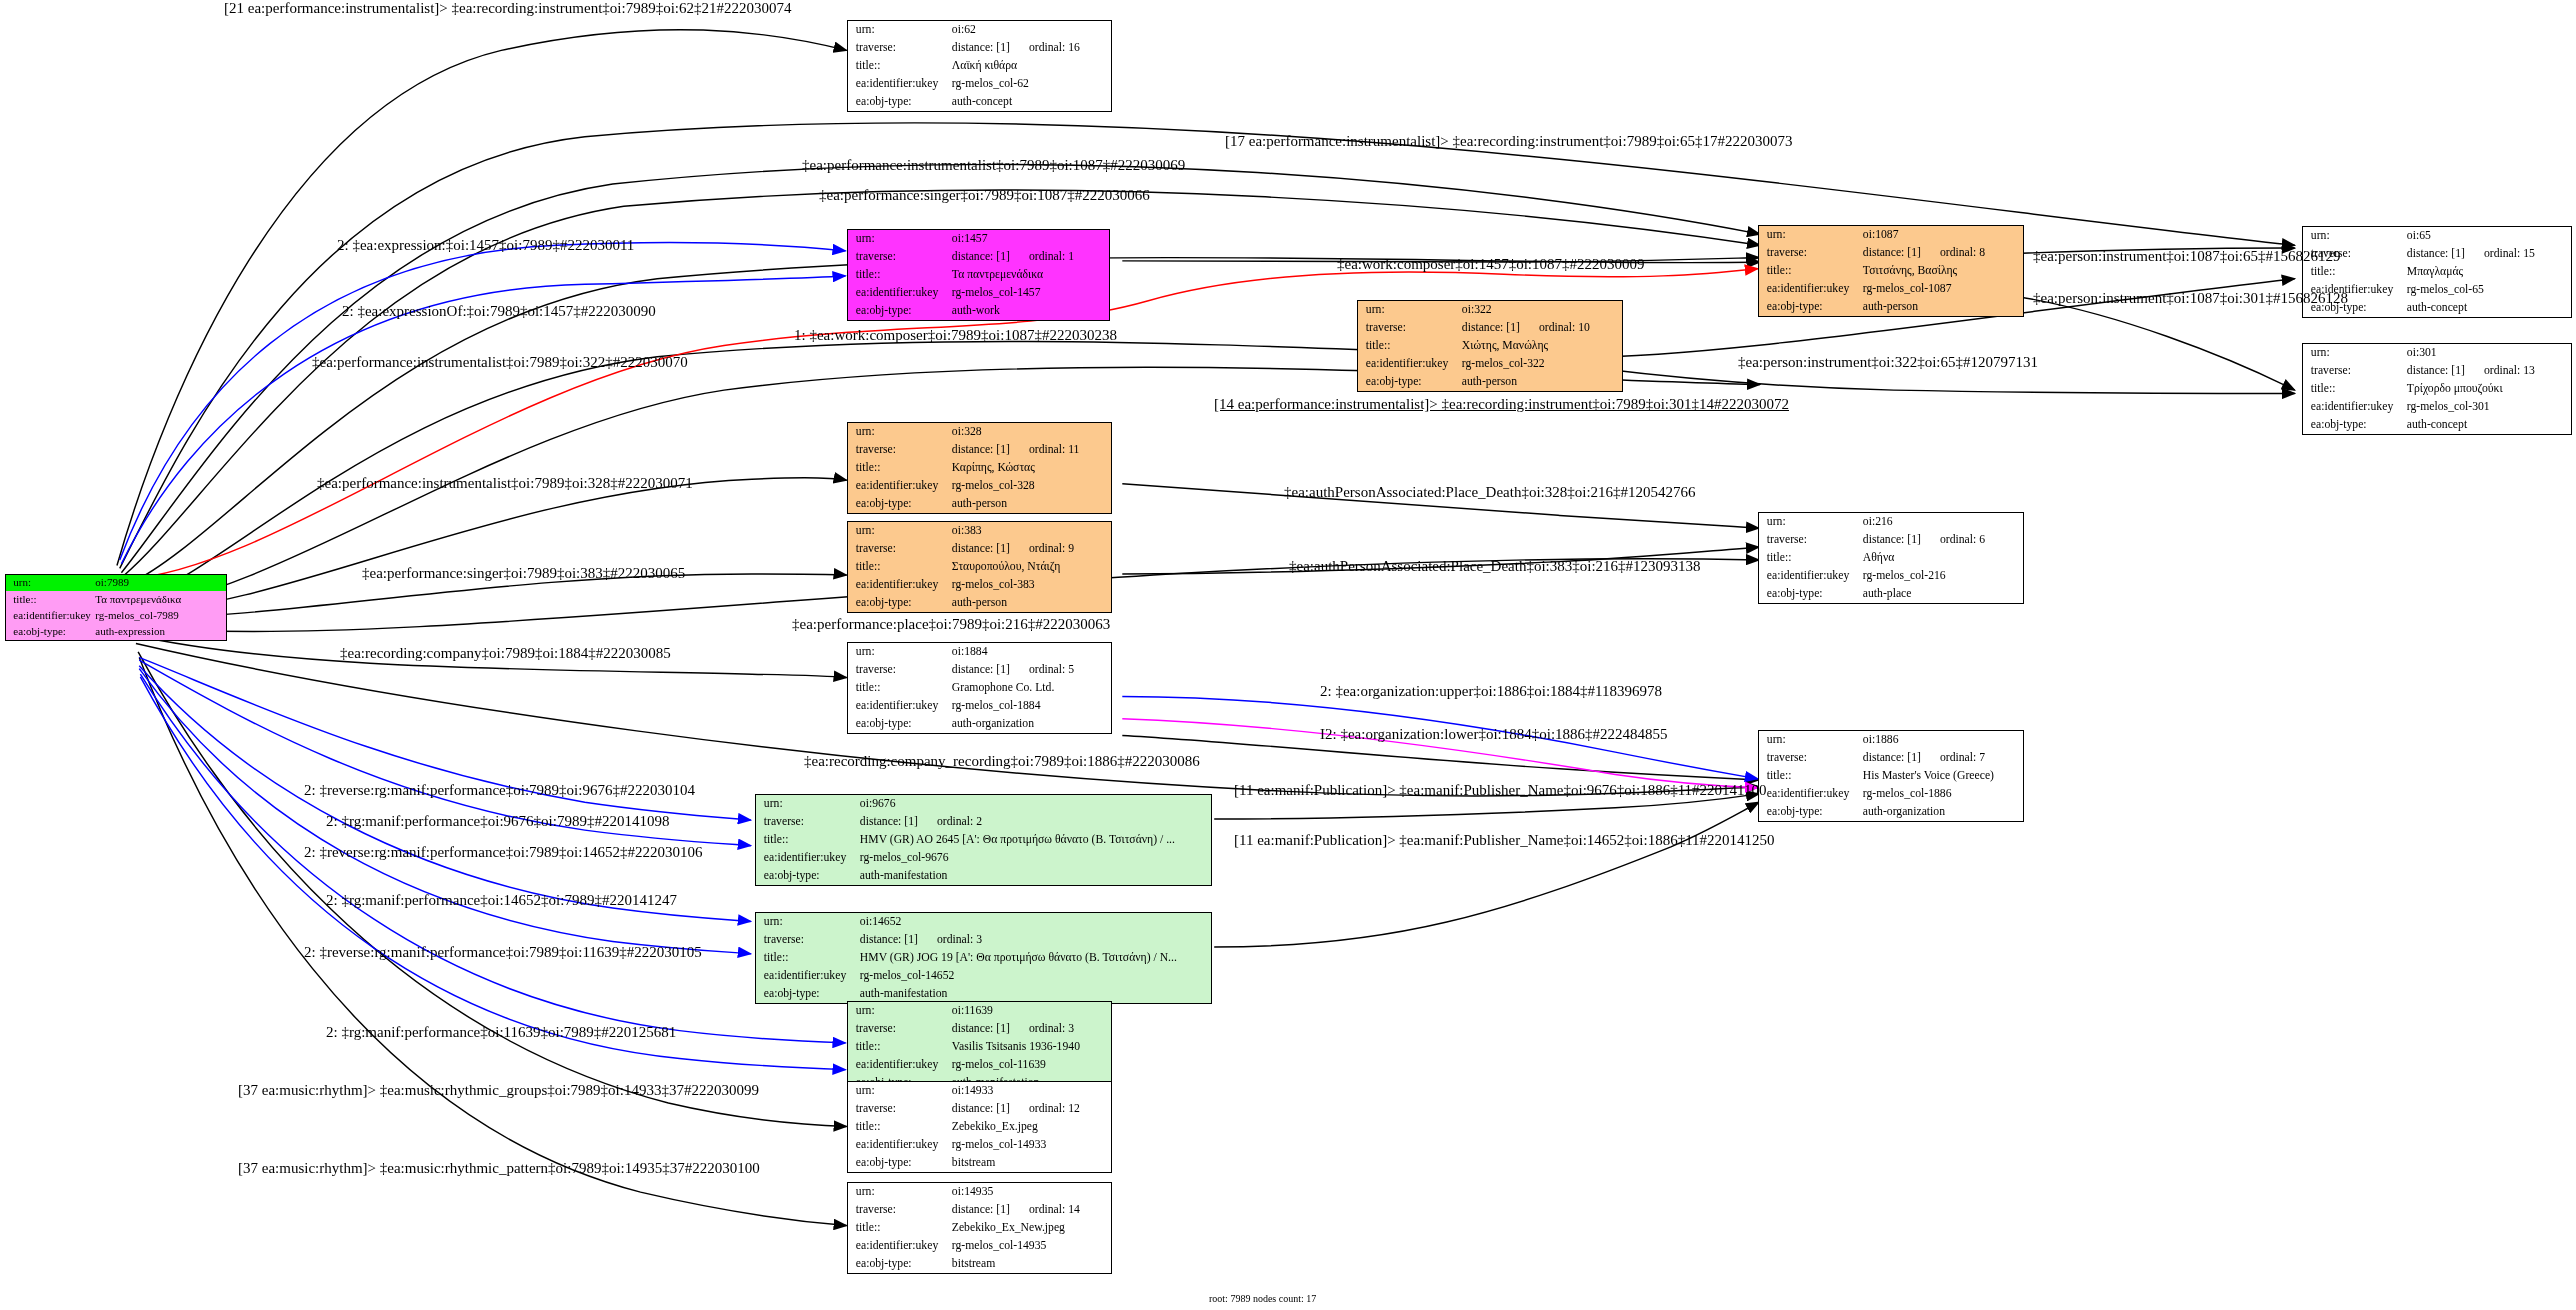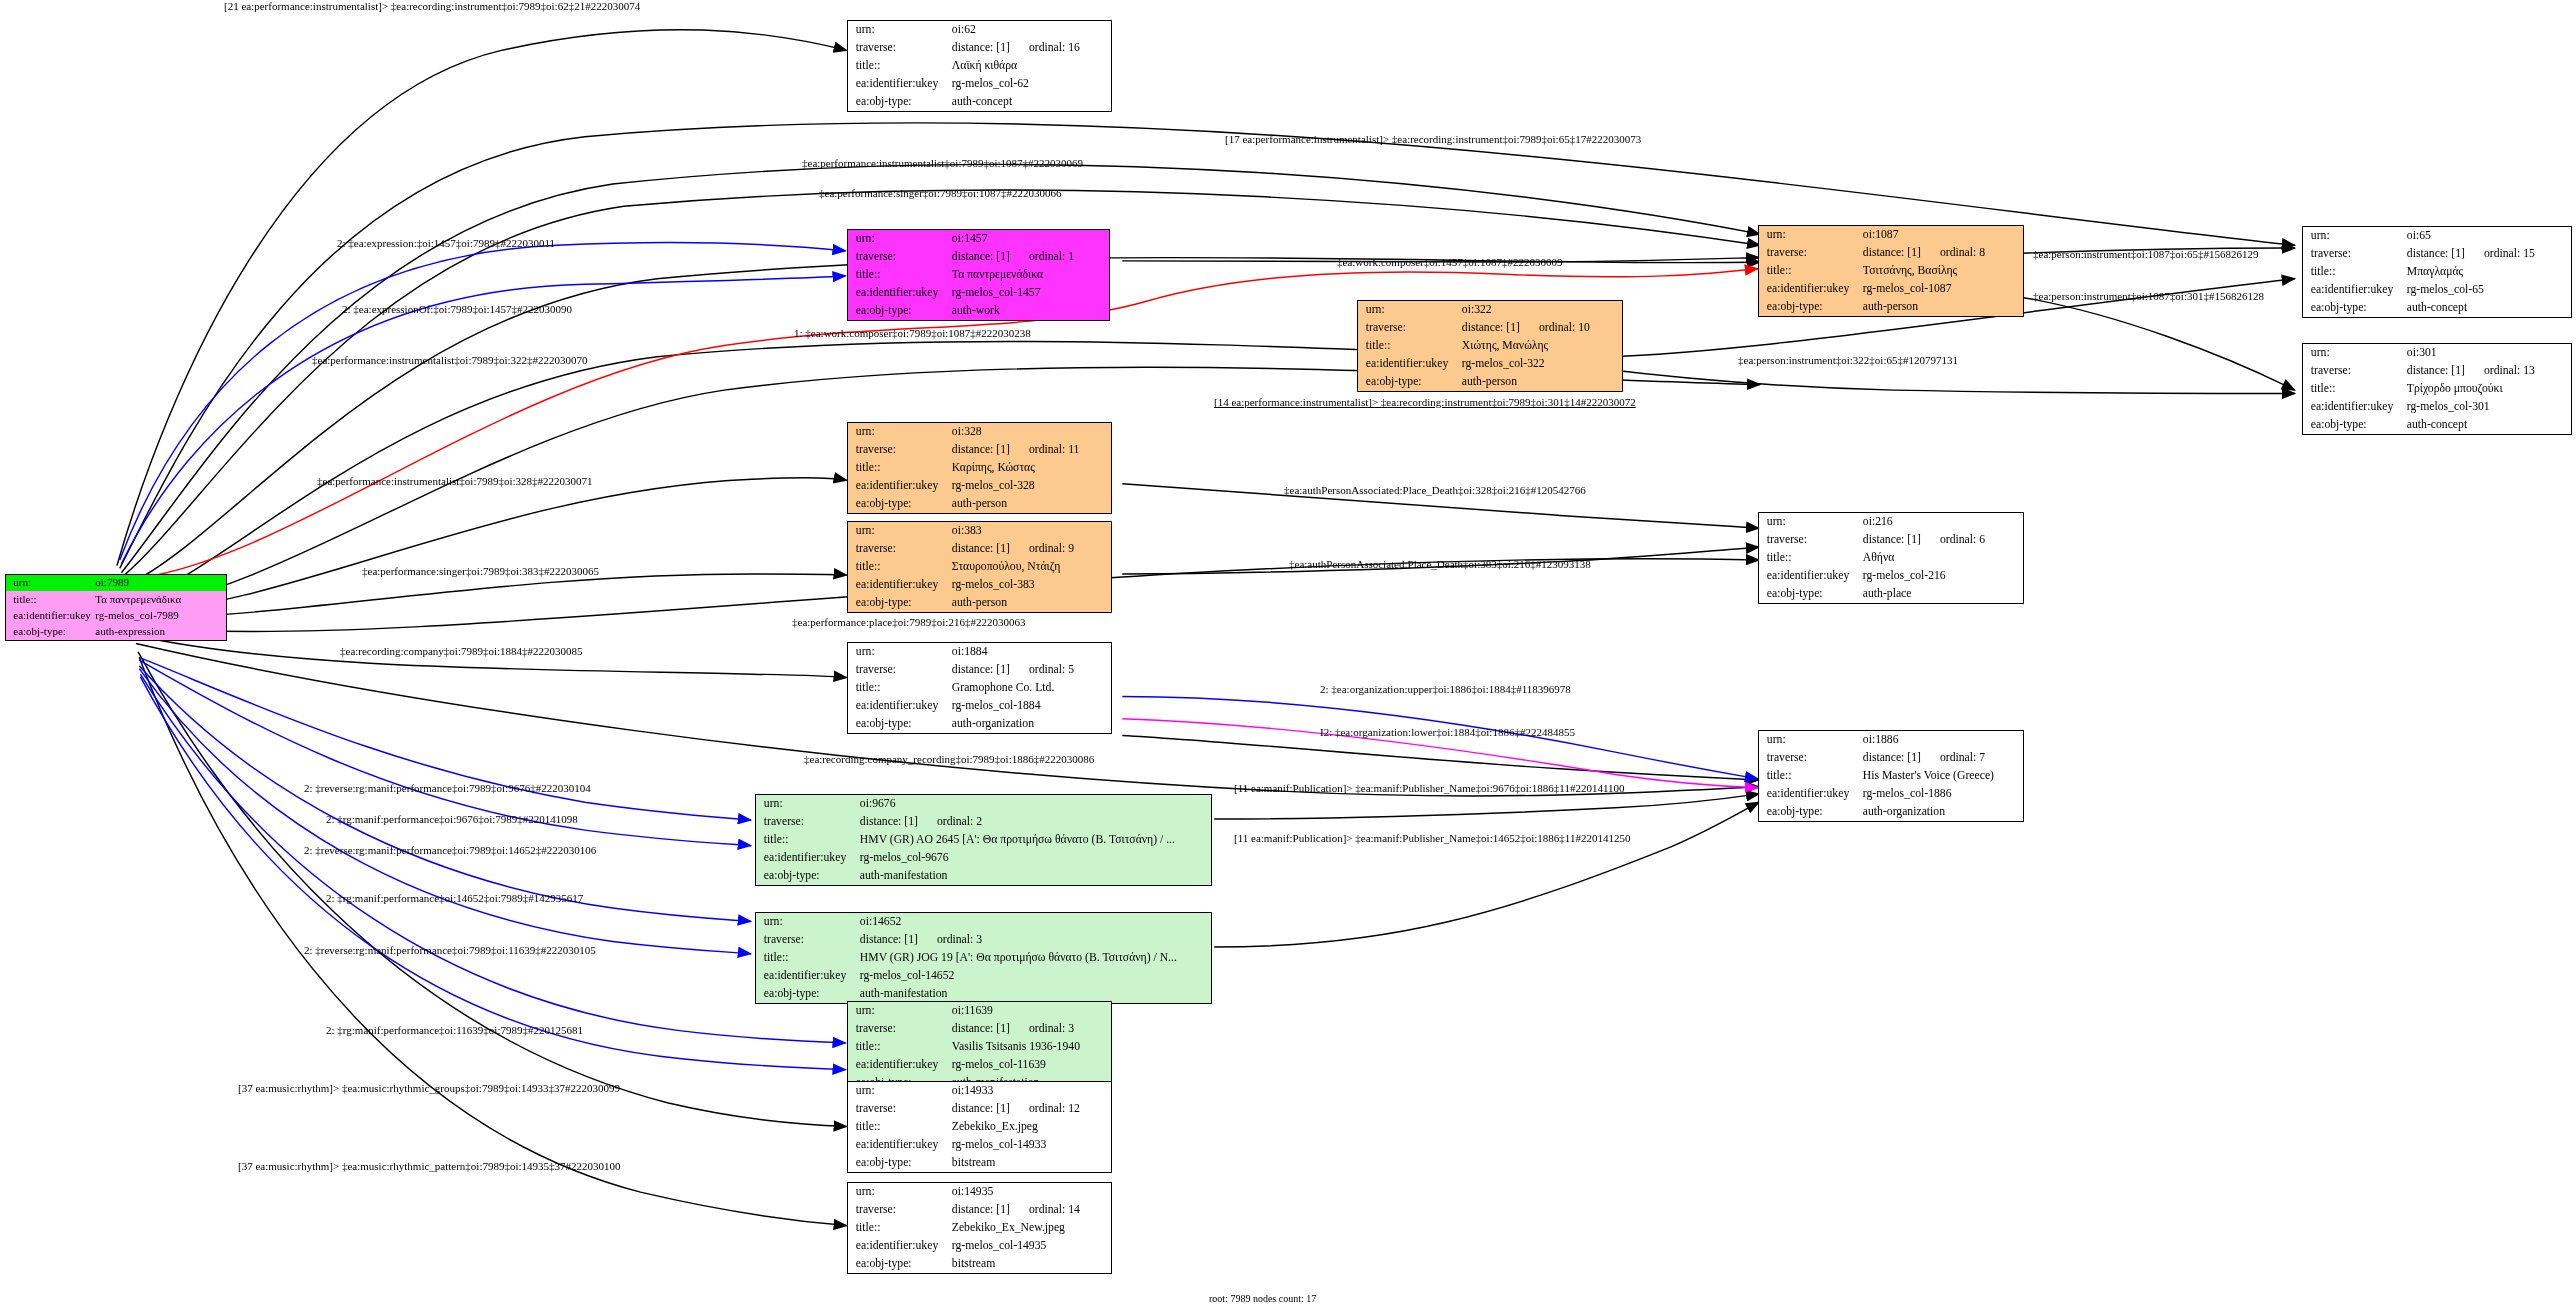--- a/index.html
+++ b/index.html
@@ -14,21 +14,21 @@
   .node .trav .ord{padding-left:19px;}
   .n-person{background:#fcc98e;}
   .n-manifestation{background:#ccf4cc;}
   .n-work{background:#ff33ff;}
   .n-expression{background:#ff9cf4;}
   .n-plain{background:#ffffff;}
   .hl{background:#00f200;}
   .node.root{border-width:1.7px;}
   .node.root table{font-size:11px;}
   .node.root td.k{width:82px;}
-  .elabel{position:absolute;font-size:11px;white-space:nowrap;color:#000;line-height:1;}
+  .elabel{position:absolute;font-size:15px;white-space:nowrap;color:#000;line-height:1;}
   .footer{position:absolute;font-size:10px;white-space:nowrap;}
 </style>
 </head>
 <body>
 
 <div id="canvas">
 
   <svg class="edges" viewBox="0 0 4625 2353">
     <defs>
       <marker id="ahB" markerWidth="10" markerHeight="8" refX="9" refY="4" orient="auto" markerUnits="strokeWidth">
@@ -565,21 +565,21 @@
   <div class="elabel" style="left:362px;top:566px;">‡ea:performance:singer‡oi:7989‡oi:383‡#222030065</div>
   <div class="elabel" style="left:1289px;top:559px;">‡ea:authPersonAssociated:Place_Death‡oi:383‡oi:216‡#123093138</div>
   <div class="elabel" style="left:792px;top:617px;">‡ea:performance:place‡oi:7989‡oi:216‡#222030063</div>
   <div class="elabel" style="left:340px;top:646px;">‡ea:recording:company‡oi:7989‡oi:1884‡#222030085</div>
   <div class="elabel" style="left:1320px;top:684px;">2: ‡ea:organization:upper‡oi:1886‡oi:1884‡#118396978</div>
   <div class="elabel" style="left:1320px;top:727px;">I2: ‡ea:organization:lower‡oi:1884‡oi:1886‡#222484855</div>
   <div class="elabel" style="left:804px;top:754px;">‡ea:recording:company_recording‡oi:7989‡oi:1886‡#222030086</div>
   <div class="elabel" style="left:304px;top:783px;">2: ‡reverse:rg:manif:performance‡oi:7989‡oi:9676‡#222030104</div>
   <div class="elabel" style="left:326px;top:814px;">2: ‡rg:manif:performance‡oi:9676‡oi:7989‡#220141098</div>
   <div class="elabel" style="left:304px;top:845px;">2: ‡reverse:rg:manif:performance‡oi:7989‡oi:14652‡#222030106</div>
-  <div class="elabel" style="left:326px;top:893px;">2: ‡rg:manif:performance‡oi:14652‡oi:7989‡#142935617</div>
+  <div class="elabel" style="left:326px;top:893px;">2: ‡rg:manif:performance‡oi:14652‡oi:7989‡#220141247</div>
   <div class="elabel" style="left:304px;top:945px;">2: ‡reverse:rg:manif:performance‡oi:7989‡oi:11639‡#222030105</div>
   <div class="elabel" style="left:326px;top:1025px;">2: ‡rg:manif:performance‡oi:11639‡oi:7989‡#220125681</div>
   <div class="elabel" style="left:1234px;top:783px;">[11 ea:manif:Publication]&gt; ‡ea:manif:Publisher_Name‡oi:9676‡oi:1886‡11#220141100</div>
   <div class="elabel" style="left:1234px;top:833px;">[11 ea:manif:Publication]&gt; ‡ea:manif:Publisher_Name‡oi:14652‡oi:1886‡11#220141250</div>
   <div class="elabel" style="left:238px;top:1083px;">[37 ea:music:rhythm]&gt; ‡ea:music:rhythmic_groups‡oi:7989‡oi:14933‡37#222030099</div>
   <div class="elabel" style="left:238px;top:1161px;">[37 ea:music:rhythm]&gt; ‡ea:music:rhythmic_pattern‡oi:7989‡oi:14935‡37#222030100</div>
 
   <div class="footer" style="left:1209px;top:1293px;">root: 7989 nodes count: 17</div>
 
 </div>

